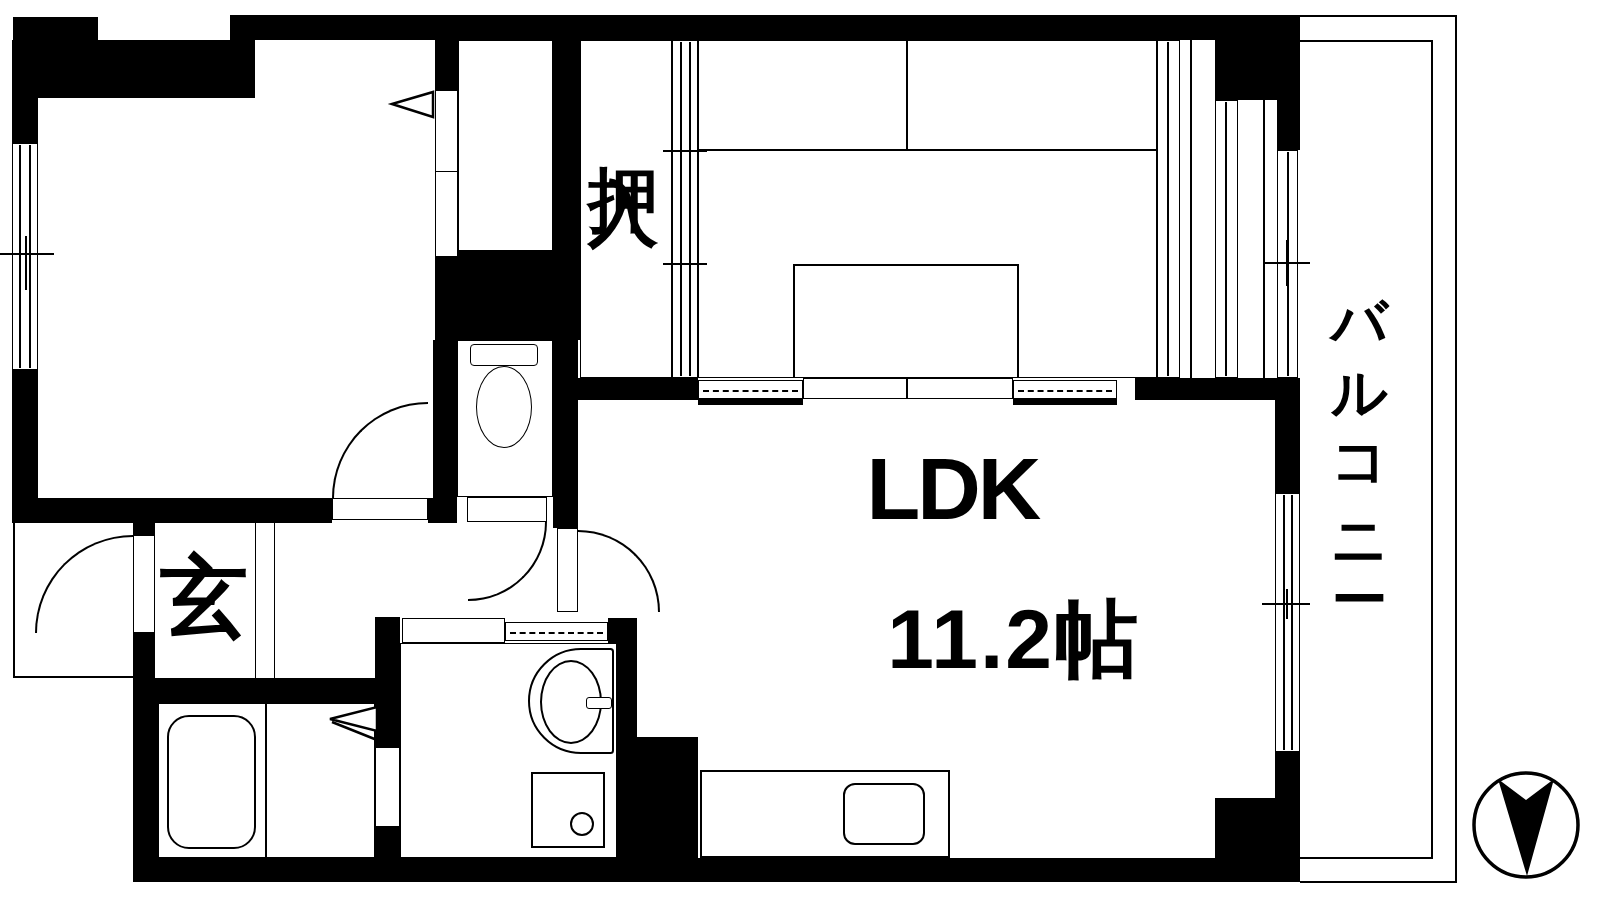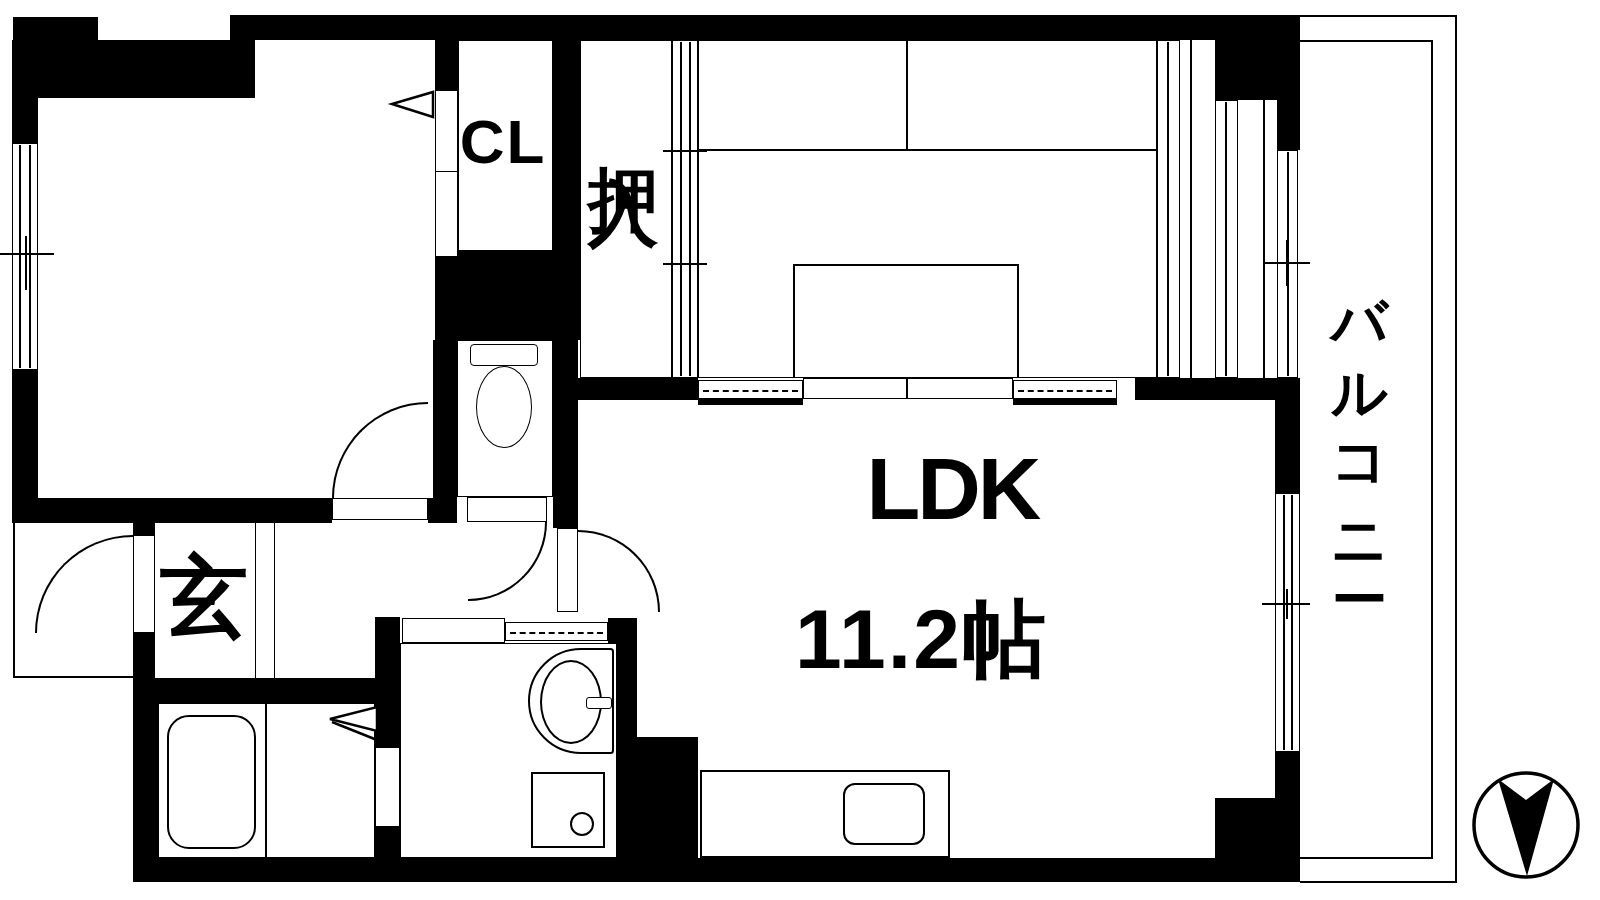--- a/index.html
+++ b/index.html
@@ -159,19 +159,18 @@
   <div class="ln" style="left:1300px;top:857px;width:133px;height:2px"></div>
 
   <svg width="1600" height="900" viewBox="0 0 1600 900">
     <polygon points="392,104 433,92 433,117" fill="#fff" stroke="#000" stroke-width="2.5"></polygon>
     <polygon points="330,719 377,707 377,731" fill="#fff" stroke="#000" stroke-width="2.5"></polygon>
     <line x1="332" y1="722" x2="377" y2="740" stroke="#000" stroke-width="2.5"></line>
     <circle cx="1526" cy="825" r="52" fill="#fff" stroke="#000" stroke-width="3.5"></circle>
     <polygon points="1498,779 1526,800 1554,779 1527,876" fill="#000"></polygon>
   </svg>
 
-  <div class="lbl" style="left:448px;top:106px;width:110px;text-align:center;font-size:62px">CL</div>
   <div class="lbl vert" style="left:577px;top:110px;font-size:70px;height:210px;letter-spacing:10px">押入</div>
   <div class="lbl" style="left:855px;top:438px;width:195px;text-align:center;font-size:88px;letter-spacing:-3px">LDK</div>
-  <div class="lbl" style="left:795px;top:583px;width:345px;text-align:left;font-size:84px">11.2帖</div>
+  <div class="lbl" style="left:795px;top:583px;width:345px;text-align:right;font-size:84px">11.2帖</div>
   <div class="lbl" style="left:160px;top:538px;font-size:88px">玄</div>
   <div class="lbl vert" style="left:1322px;top:258px;font-size:56px;height:380px;letter-spacing:14px">バルコニー</div>
 </div>
 
 </body></html>

